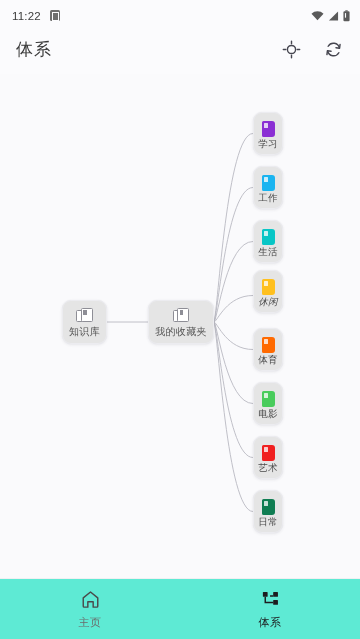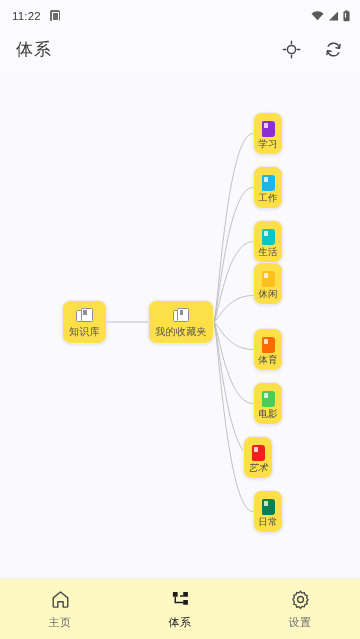--- a/index.html
+++ b/index.html
@@ -43,21 +43,21 @@
   
   .canvas {
     position:absolute; top:74px; left:0; width:360px; height:504px;
     background:#fafafc; overflow:hidden;
   }
   .edges { position:absolute; top:0; left:0; width:360px; height:504px; }
 
   
   .node {
     position:absolute;
-    background:#fde047;
+    background:#e5e5e5;
     border:1px solid #ececf0;
     border-radius:9px;
     box-shadow:0 1px 3px rgba(60,60,80,.10), 0 0 1px rgba(60,60,80,.06);
     display:flex; flex-direction:column; align-items:center; justify-content:center;
     cursor:pointer;
   }
   .node-icon { display:flex; align-items:center; justify-content:center; }
   .node-label {
     font-size:10px; color:#4a4a4a; line-height:1.1; white-space:nowrap;
     margin-top:3px; letter-spacing:.3px;
@@ -90,21 +90,21 @@
     border:1.6px solid #8e8e96; border-radius:1.5px; background:#fff;
   }
   .stackbook .bk-front::after{
     content:""; position:absolute; left:1.5px; top:1.5px;
     width:3.5px; height:4.5px; background:#8e8e96;
   }
 
   
   .navbar {
     position:absolute; left:0; bottom:0; width:360px; height:61px;
-    background:#fef9c3; border-top:1px solid #f0f0f2;
+    background:#5eead4; border-top:1px solid #f0f0f2;
     display:flex; align-items:center;
   }
   .nav-item {
     flex:1; height:100%;
     display:flex; flex-direction:column; align-items:center; justify-content:center;
     gap:5px; cursor:pointer;
   }
   .nav-icon { width:21px; height:21px; display:flex; align-items:center; justify-content:center; }
   .nav-label { font-size:11px; color:#6b6b6b; letter-spacing:.5px; }
   .nav-item.active .nav-label { color:#1d1d1f; }
@@ -194,39 +194,39 @@
             <span class="book" style="background:#1ab4f0"></span>
           </span>
           <span class="node-label">工作</span>
         </div>
         <div class="node leaf" style="left: 253px; top: 146px; width: 30px; height: 43px;">
           <span class="node-icon">
             <span class="book" style="background:#08c6c6"></span>
           </span>
           <span class="node-label">生活</span>
         </div>
-        <div class="node leaf" style="left: 253px; top: 188px; width: 30px; height: 43px;">
+        <div class="node leaf" style="left: 253px; top: 196px; width: 30px; height: 43px; font-style: italic;">
           <span class="node-icon">
             <span class="book" style="background:#ffc01f"></span>
           </span>
           <span class="node-label">休闲</span>
         </div>
         <div class="node leaf" style="left: 253px; top: 254px; width: 30px; height: 43px;">
           <span class="node-icon">
             <span class="book" style="background:#ff6a00"></span>
           </span>
           <span class="node-label">体育</span>
         </div>
         <div class="node leaf" style="left: 253px; top: 308px; width: 30px; height: 43px;">
           <span class="node-icon">
             <span class="book" style="background:#49cc5c"></span>
           </span>
           <span class="node-label">电影</span>
         </div>
-        <div class="node leaf" style="left: 243px; top: 362px; width: 30px; height: 43px; font-style: italic;">
+        <div class="node leaf" style="left: 253px; top: 362px; width: 30px; height: 43px;">
           <span class="node-icon">
             <span class="book" style="background:#f02020"></span>
           </span>
           <span class="node-label">艺术</span>
         </div>
         <div class="node leaf" style="left: 253px; top: 416px; width: 30px; height: 43px;">
           <span class="node-icon">
             <span class="book" style="background:#0f7d52"></span>
           </span>
           <span class="node-label">日常</span>
@@ -247,24 +247,15 @@
         <span class="nav-icon">
           <svg width="21" height="21" viewBox="0 0 22 22">
             <rect x="3" y="3.2" width="5" height="5" rx="0.6" fill="#1d1d1f"></rect>
             <rect x="13.8" y="3.2" width="5" height="5" rx="0.6" fill="#1d1d1f"></rect>
             <rect x="13.8" y="11.6" width="5" height="5" rx="0.6" fill="#1d1d1f"></rect>
             <path d="M5.5 8.2v6h8.3M10.5 7.4h3.3M10.5 14.2h3.3" stroke="#1d1d1f" stroke-width="1.5" fill="none"></path>
           </svg>
         </span>
         <span class="nav-label">体系</span>
       </div>
-      <div class="nav-item">
-        <span class="nav-icon">
-          <svg width="21" height="21" viewBox="0 0 22 22">
-            <path d="M11 2.4l1.6 1.9 2.4-.6.7 2.4 2.4.8-.7 2.4 1.6 1.9-1.6 1.9.7 2.4-2.4.8-.7 2.4-2.4-.6L11 20.4l-1.6-1.9-2.4.6-.7-2.4-2.4-.8.7-2.4L3 11l1.6-1.9-.7-2.4 2.4-.8.7-2.4 2.4.6Z" fill="none" stroke="#4a4a4a" stroke-width="1.4" stroke-linejoin="round"></path>
-            <circle cx="11" cy="11" r="3.1" fill="none" stroke="#4a4a4a" stroke-width="1.4"></circle>
-          </svg>
-        </span>
-        <span class="nav-label">设置</span>
-      </div>
     </div>
 
 </div>
 
 </body></html>

